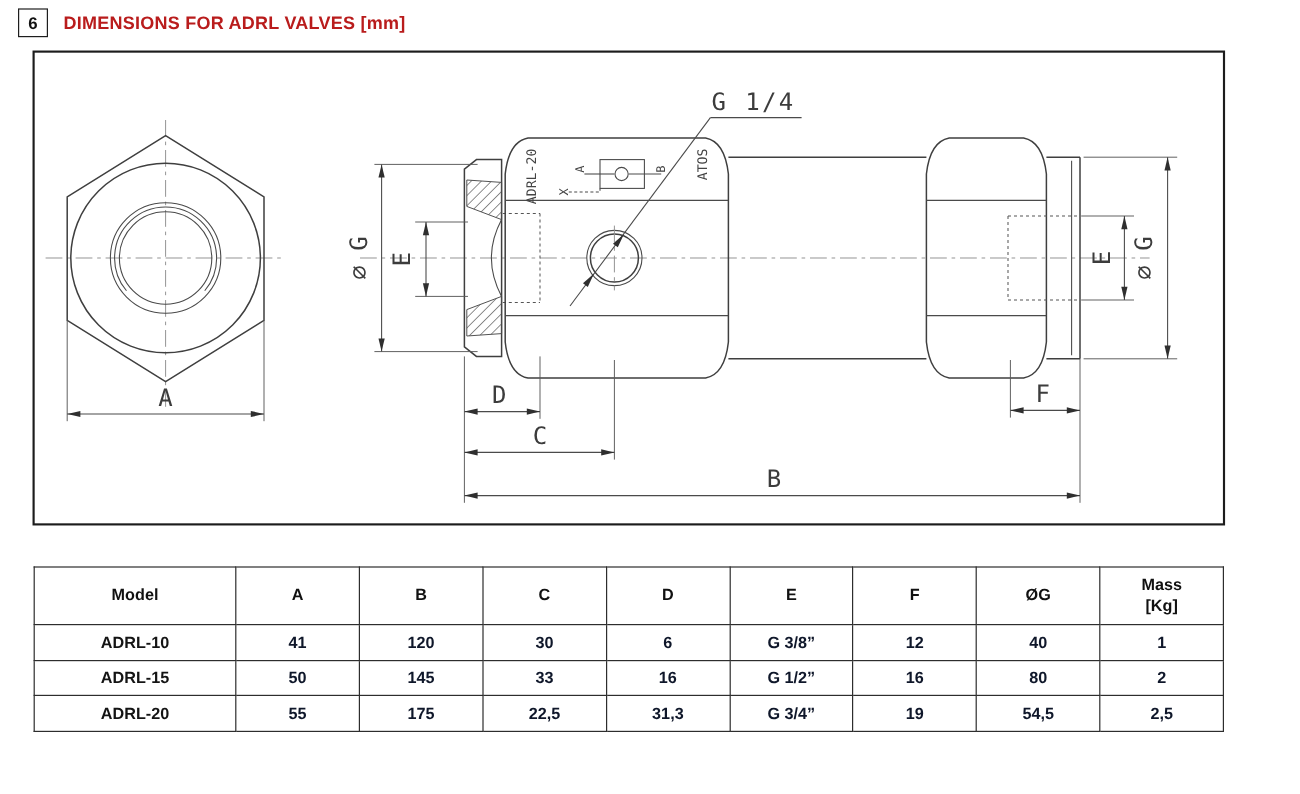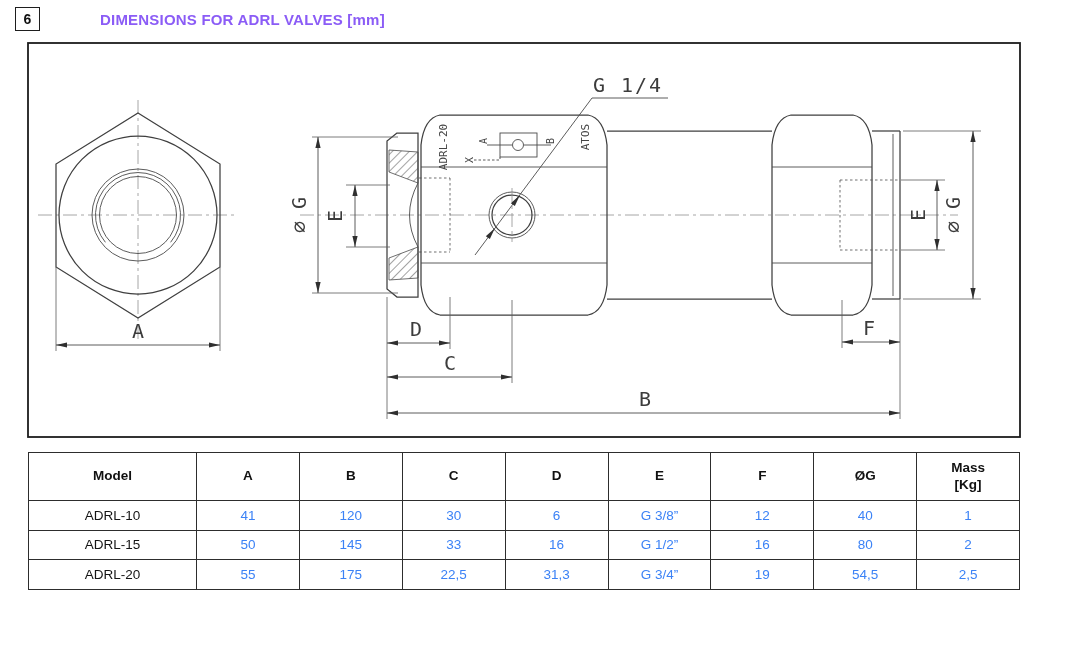--- a/index.html
+++ b/index.html
@@ -7,48 +7,48 @@
     width:1083px;height:662px;position:relative;overflow:hidden;
     background:#ffffff;font-family:"Liberation Sans",sans-serif;
   }
   
   .hdr{position:absolute;top:7px;left:15px;display:flex;align-items:center;gap:13px;}
   .hdr .num{
     width:25px;height:24px;border:1.7px solid #1e1e1e;box-sizing:border-box;
     display:flex;align-items:center;justify-content:center;
     font-weight:bold;font-size:14px;color:#111;
   }
-  .hdr .title{font-weight:bold;font-size:15px;color:#8b5cf6;letter-spacing:.2px;margin-left:47px;}
+  .hdr .title{font-weight:bold;font-size:15px;color:#b91c1c;letter-spacing:.2px;}
 
   
   svg.draw{position:absolute;left:0;top:0;}
   .outline{fill:none;stroke:#3f3f3f;stroke-width:1.25;}
   .thin{fill:none;stroke:#4a4a4a;stroke-width:.9;}
   .dim{fill:none;stroke:#4a4a4a;stroke-width:.9;}
   .ext{fill:none;stroke:#5a5a5a;stroke-width:.8;}
   .cl{fill:none;stroke:#8f8f8f;stroke-width:.8;stroke-dasharray:14 4 3 4;}
   .hid{fill:none;stroke:#555;stroke-width:.85;stroke-dasharray:2.5 2.5;}
   .arr{fill:#2f2f2f;stroke:none;}
   text.dtxt{font-family:"DejaVu Sans Mono",monospace;fill:#3c3c3c;font-size:20px;}
   text.mark{font-family:"DejaVu Sans Mono",monospace;fill:#444;font-size:11px;}
   text.sym{font-family:"DejaVu Sans Mono",monospace;fill:#444;font-size:10px;}
 
   
   table.dims{
-    position:absolute;left:28px;top:452px;width:992px;
+    position:absolute;left:28px;top:472px;width:992px;
     border-collapse:collapse;table-layout:fixed;
     font-size:13.5px;
   }
   table.dims th,table.dims td{
     border:1.4px solid #2d2d2d;text-align:center;vertical-align:middle;padding:0;
   }
   table.dims thead th{height:47px;font-weight:bold;color:#111;line-height:1.25;}
   table.dims thead th:first-child{width:167px;}
-  table.dims tbody td{height:28.5px;color:#3b82f6;}
-  table.dims tbody td.model{font-weight:normal;color:#141414;}
+  table.dims tbody td{height:28.5px;color:#0f172a;font-weight:bold;}
+  table.dims tbody td.model{font-weight:bold;color:#141414;}
 </style>
 </head>
 <body>
 
 <div class="hdr">
   <div class="num">6</div>
   <div class="title">DIMENSIONS FOR ADRL VALVES [mm]</div>
 </div>
 
 <svg class="draw" width="1083" height="450" viewBox="0 0 1083 450">

